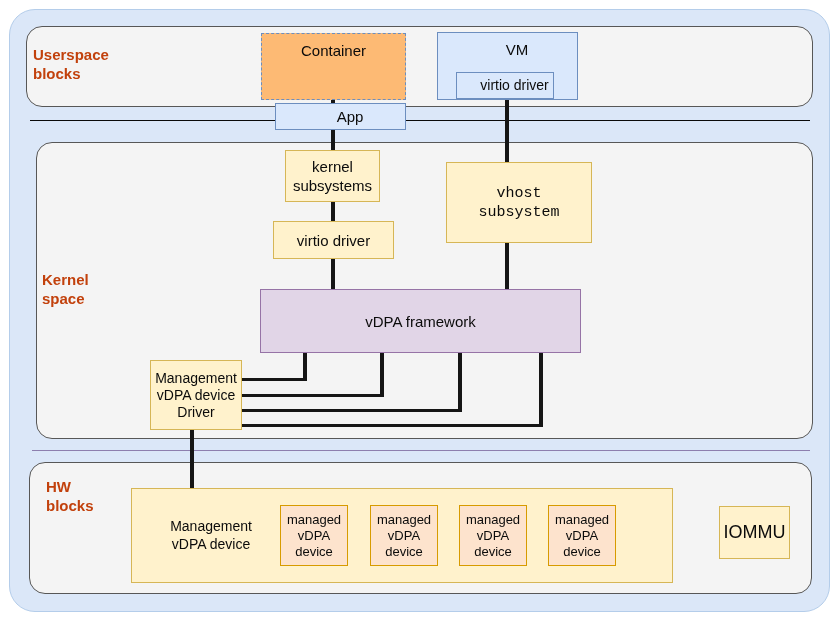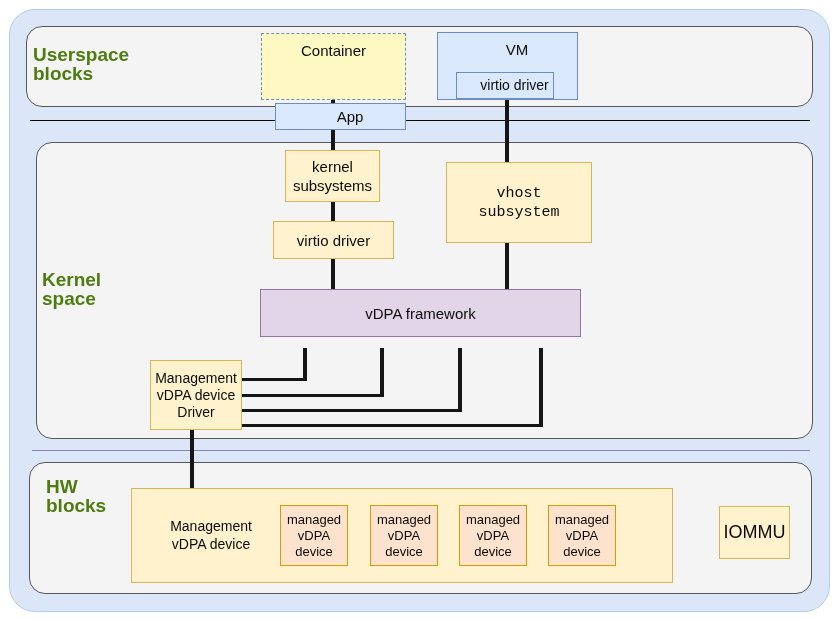--- a/index.html
+++ b/index.html
@@ -30,23 +30,23 @@
     border-radius:16px;
     box-sizing:border-box;
   }
   #panel-userspace{left:26px;top:26px;width:787px;height:81px;}
   #panel-kernel{left:36px;top:142px;width:777px;height:297px;}
   #panel-hw{left:29px;top:462px;width:783px;height:132px;}
 
   
   .section-label{
     position:absolute;
-    color:#4d7c0f;
+    color:#c2410c;
     font-weight:bold;
-    font-size:19px;
+    font-size:15px;
     line-height:19px;
     white-space:pre-line;
   }
   #label-userspace{left:33px;top:45px;width:110px;}
   #label-kernel{left:42px;top:270px;width:110px;}
   #label-hw{left:46px;top:477px;width:110px;}
 
   
   .divider{position:absolute;height:0;}
   #divider-user-kernel{left:30px;top:120px;width:780px;border-top:1.6px solid #0a0a0a;}
@@ -60,37 +60,37 @@
     align-items:center;
     justify-content:center;
     text-align:center;
     font-size:15px;
     line-height:19px;
     color:#0b0b0b;
     white-space:pre-line;
     z-index:5;
   }
   .blue{background:#dae8fc;border:1px solid #6c8ebf;padding-left:19px;}
-  .blue-dashed{background:#fef9c3;border:1px dashed #6c8ebf;}
+  .blue-dashed{background:#fdba74;border:1px dashed #6c8ebf;}
   .yellow{background:#fff2cc;border:1px solid #d6b656;}
   .purple{background:#e1d5e7;border:1px solid #9673a6;}
   .peach{background:#fde3cd;border:1px solid #d79b00;}
   .yellow-group{background:#fff2cc;border:1px solid #d6b656;}
 
   
   #node-container{left:261px;top:33px;width:145px;height:67px;align-items:flex-start;padding-top:7px;}
   #node-app{left:275px;top:72px;width:131px;height:27px;margin-top:31px;}
   #node-vm{left:437px;top:32px;width:141px;height:68px;align-items:flex-start;padding-top:7px;}
   #node-virtio-driver-vm{left:456px;top:72px;width:98px;height:27px;font-size:14px;}
 
   
   #node-kernel-subsystems{left:285px;top:150px;width:95px;height:52px;}
   #node-virtio-driver-kernel{left:273px;top:221px;width:121px;height:38px;}
   #node-vhost-subsystem{left:446px;top:162px;width:146px;height:81px;font-family:Liberation Mono, monospace;}
-  #node-vdpa-framework{left:260px;top:289px;width:321px;height:48px;}
+  #node-vdpa-framework{left:260px;top:289px;width:321px;height:64px;}
   #node-mgmt-driver{left:150px;top:360px;width:92px;height:70px;font-size:14px;line-height:17px;}
 
   
   #node-hw-group{left:131px;top:488px;width:542px;height:95px;}
   #node-mgmt-device{left:146px;top:512px;width:130px;height:46px;font-size:14px;line-height:18px;background:transparent;border:none;}
   #node-managed-1{left:280px;top:505px;width:68px;height:61px;font-size:13px;line-height:16px;}
   #node-managed-2{left:370px;top:505px;width:68px;height:61px;font-size:13px;line-height:16px;}
   #node-managed-3{left:459px;top:505px;width:68px;height:61px;font-size:13px;line-height:16px;}
   #node-managed-4{left:548px;top:505px;width:68px;height:61px;font-size:13px;line-height:16px;}
   #node-iommu{left:719px;top:506px;width:71px;height:53px;font-size:18px;}

